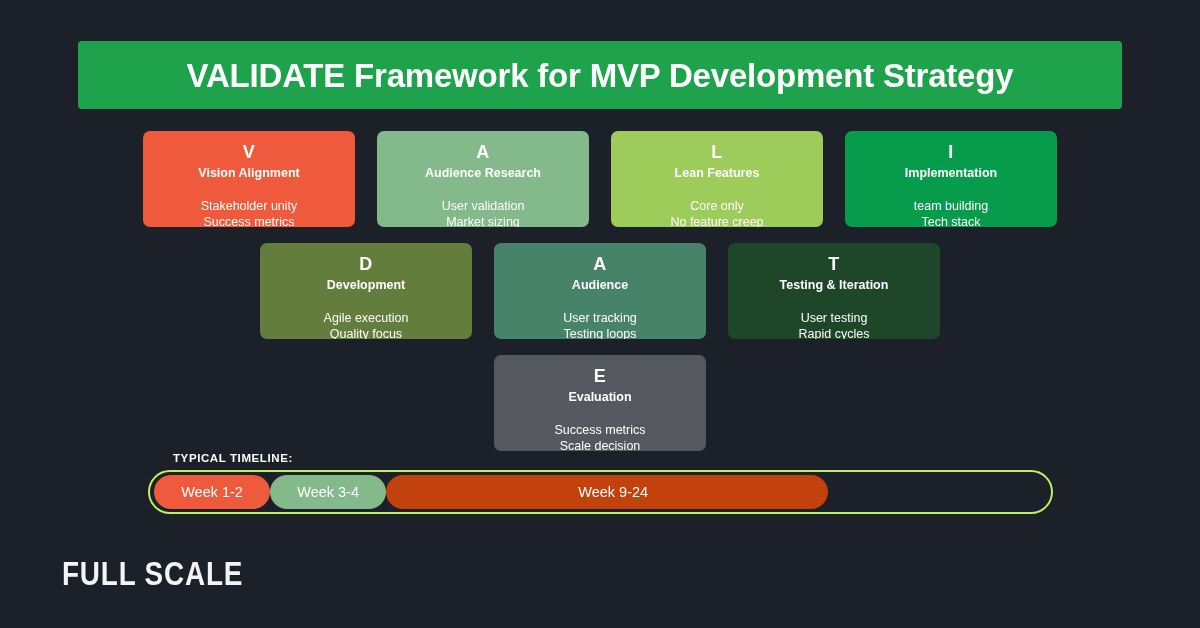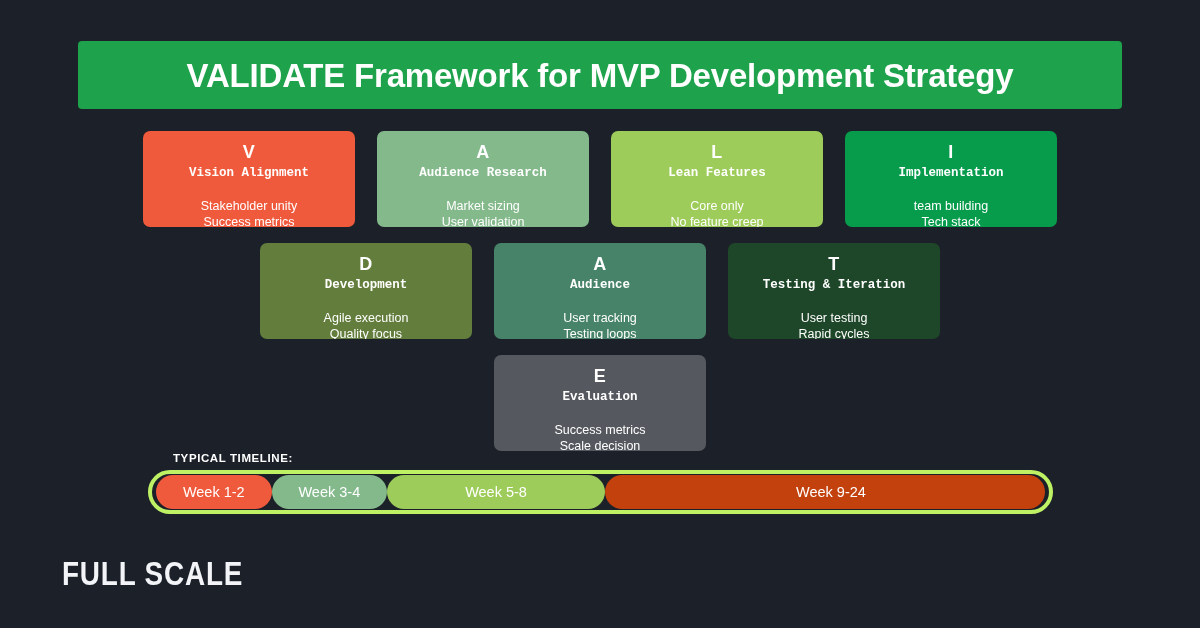--- a/index.html
+++ b/index.html
@@ -65,21 +65,20 @@
     font-size: 18px;
     font-weight: bold;
     line-height: 22px;
     letter-spacing: 0.3px;
   }
   .stage-name {
     font-size: 12.5px;
     font-weight: bold;
     line-height: 18px;
     margin-top: 1px;
-    font-family: Liberation Mono, monospace;
   }
   .stage-detail {
     font-size: 12.5px;
     font-weight: normal;
     line-height: 16px;
     margin-top: 16px;
   }
 
   
   #timeline-section {
@@ -91,21 +90,21 @@
   #timeline-label {
     color: #ffffff;
     font-size: 11.5px;
     font-weight: bold;
     letter-spacing: 0.6px;
     margin-left: 25px;
     margin-bottom: 6px;
   }
   #timeline-track {
     height: 44px;
-    border: 4px solid #bef264;
+    border: 2px solid #bef264;
     border-radius: 22px;
     background: #1c2029;
     display: flex;
     align-items: center;
     padding: 0 4px;
     box-sizing: border-box;
   }
   .timeline-pill {
     height: 34px;
     border-radius: 17px;
@@ -145,22 +144,22 @@
       <div class="stage-name">Vision Alignment</div>
       <div class="stage-detail">
         <div>Stakeholder unity</div>
         <div>Success metrics</div>
       </div>
     </div>
     <div class="stage-card" style="background: rgb(132, 185, 140);">
       <div class="stage-letter">A</div>
       <div class="stage-name">Audience Research</div>
       <div class="stage-detail">
+        <div>User validation</div>
         <div>Market sizing</div>
-        <div>User validation</div>
       </div>
     </div>
     <div class="stage-card" style="background: rgb(158, 204, 90);">
       <div class="stage-letter">L</div>
       <div class="stage-name">Lean Features</div>
       <div class="stage-detail">
         <div>Core only</div>
         <div>No feature creep</div>
       </div>
     </div>
@@ -212,22 +211,19 @@
 
 <div id="timeline-section">
   <div id="timeline-label">TYPICAL TIMELINE:</div>
   <div id="timeline-track">
       <div class="timeline-pill" style="background: rgb(240, 90, 60); width: 13%;">
         <span>Week 1-2</span>
       </div>
       <div class="timeline-pill" style="background: rgb(132, 185, 140); width: 13%;">
         <span>Week 3-4</span>
       </div>
-      <div class="timeline-pill" style="background: rgb(158, 204, 90); width: 24.5%;">
-        <span>Week 5-8</span>
-      </div>
       <div class="timeline-pill" style="background: #c2410c; width: 49.5%; padding-left: 12px;">
         <span>Week 9-24</span>
       </div>
     </div>
 </div>
 
 <div id="brand-logo">FULL SCALE</div>
 
 </body></html>

